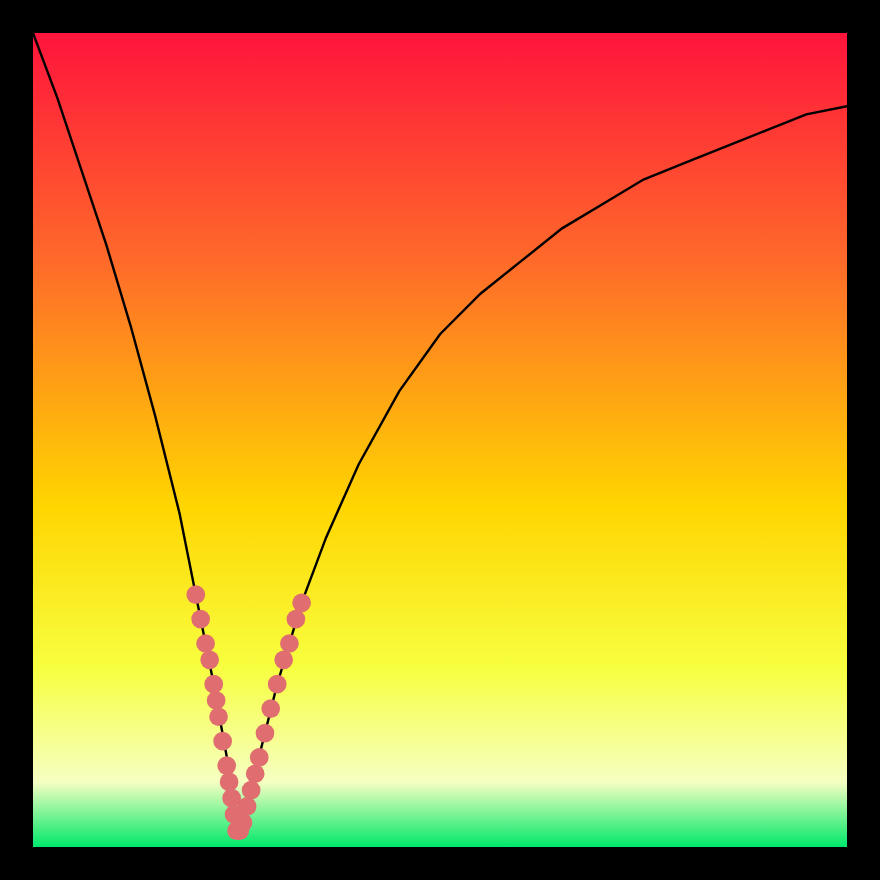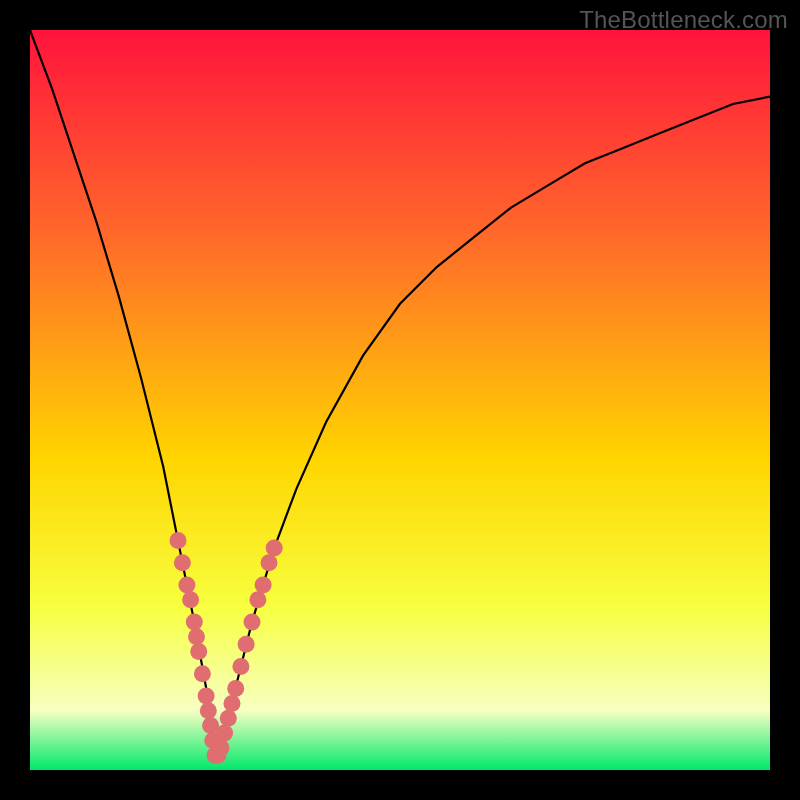--- a/index.html
+++ b/index.html
@@ -100,14 +100,13 @@
           <circle cx="216.1" cy="614.2" r="8.5" class="datapoint"></circle>
           <circle cx="222.0" cy="592.0" r="8.5" class="datapoint"></circle>
           <circle cx="227.9" cy="569.8" r="8.5" class="datapoint"></circle>
           <circle cx="233.1" cy="555.0" r="8.5" class="datapoint"></circle>
           <circle cx="239.0" cy="532.8" r="8.5" class="datapoint"></circle>
           <circle cx="244.2" cy="518.0" r="8.5" class="datapoint"></circle>
         </g>
     </svg>
   </div>
 
-  <div class="watermark">TheBottleneck.com</div>
 </div>
 
 </body></html>

